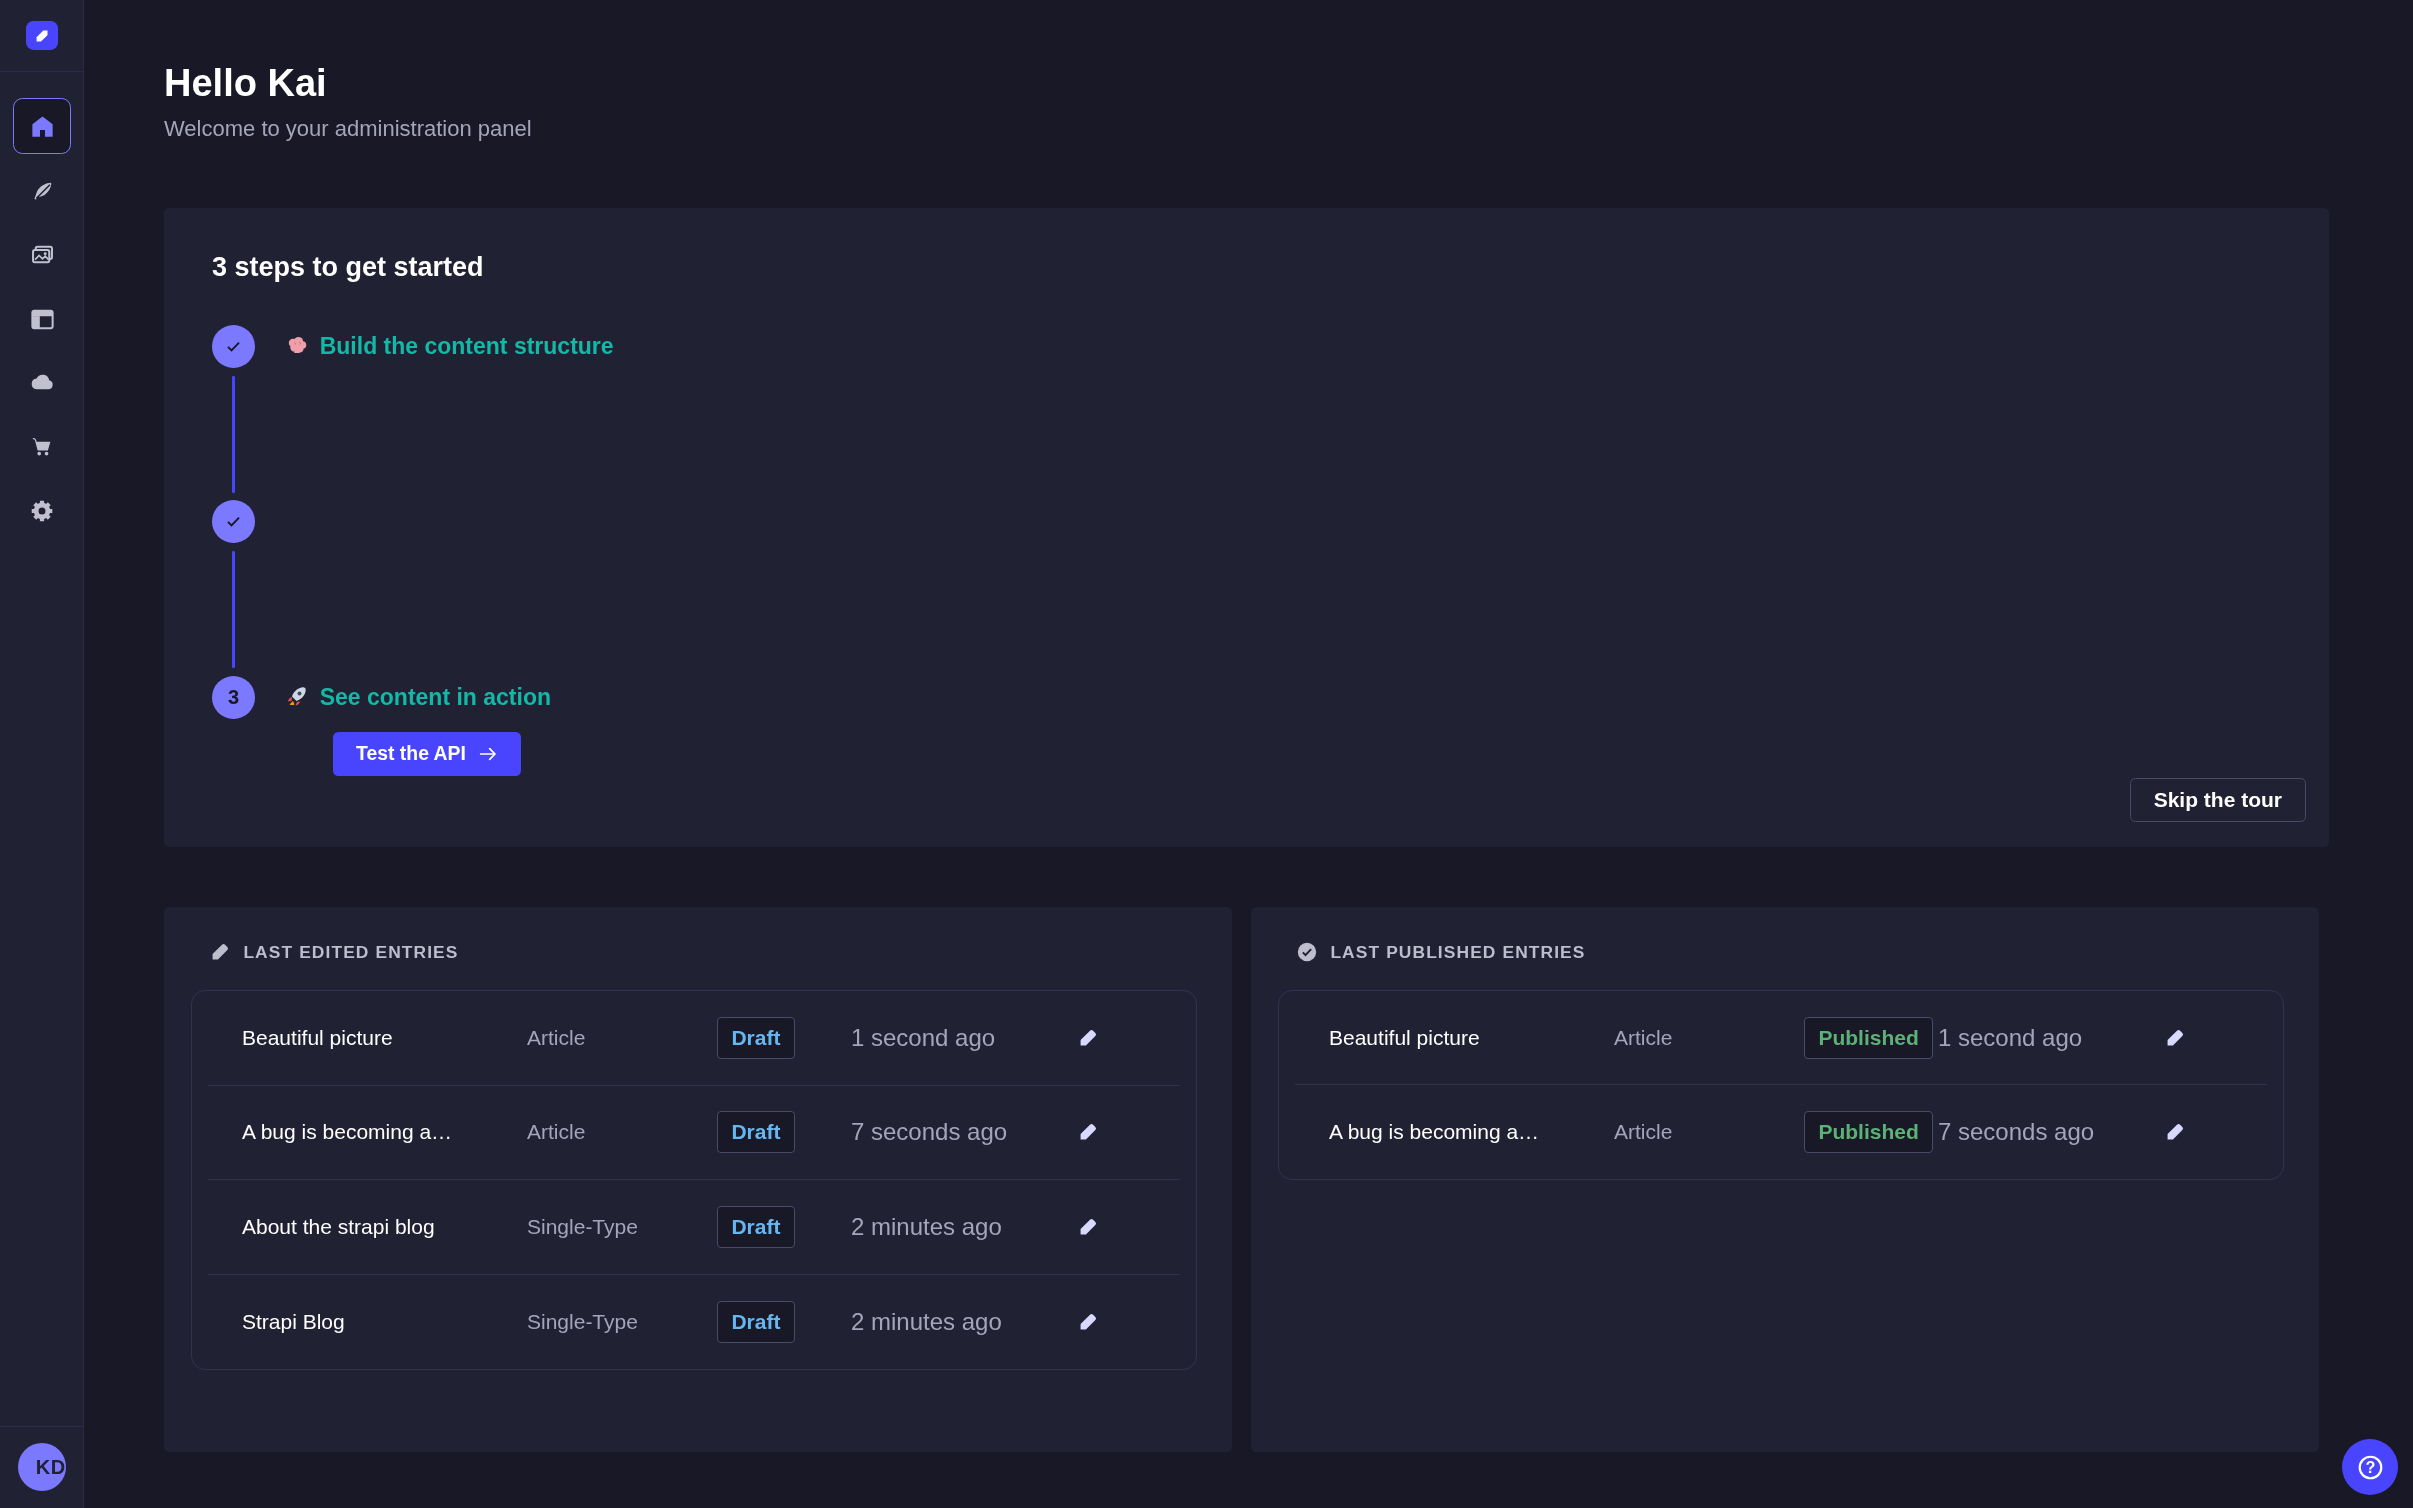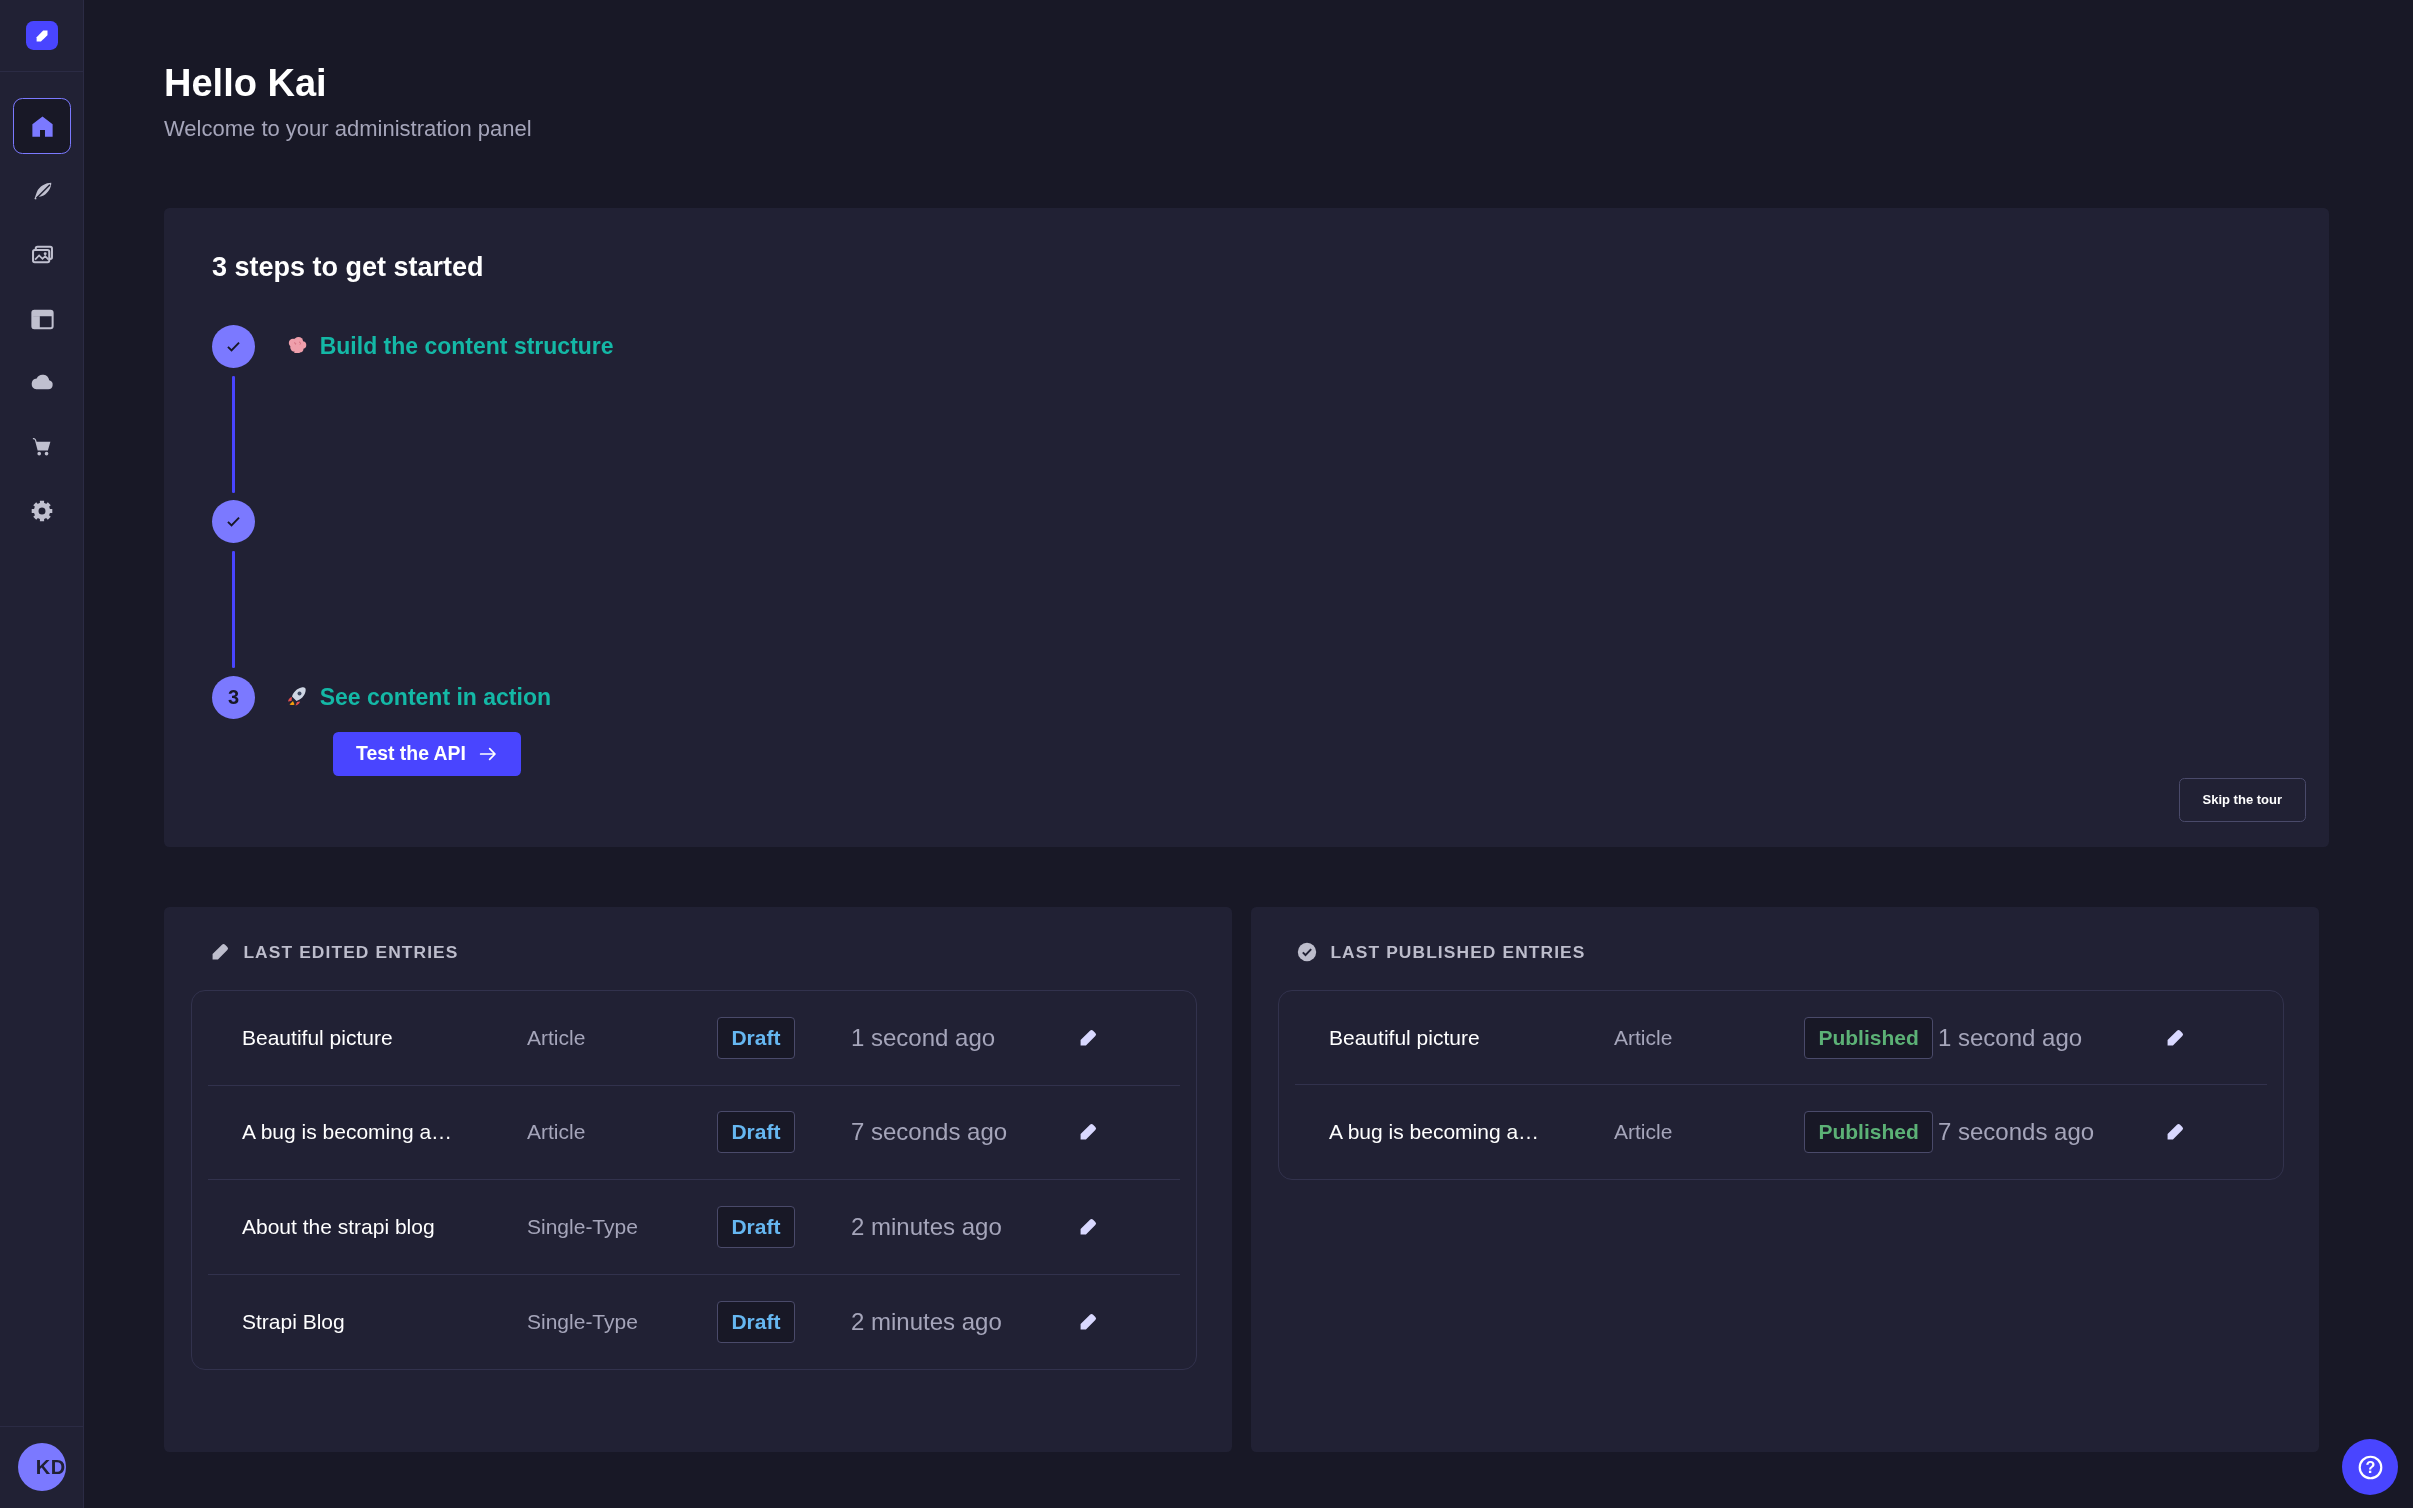--- a/index.html
+++ b/index.html
@@ -69,21 +69,21 @@
   }
   .cta-btn {
     position:absolute; left:121px; top:524px; width:188px; height:44px;
     background:#4945ff; border:none; border-radius:5.4px; cursor:pointer;
     color:#fff; font-size:19.4px; font-weight:700; font-family:"Liberation Sans",sans-serif;
     display:flex; align-items:center; justify-content:center; gap:12px;margin-left:48px;
   }
   .skip-btn {
     position:absolute; right:23px; bottom:25px; height:44px; padding:0 23px;
     background:transparent; border:0.7px solid #4a4a6a; border-radius:5.4px; cursor:pointer;
-    color:#ffffff; font-size:13px; font-weight:600; font-family:"Liberation Sans",sans-serif;
+    color:#ffffff; font-size:21px; font-weight:600; font-family:"Liberation Sans",sans-serif;
   }
   
   .cards-row { display:flex; gap:19px; margin-top:60px; }
   .entries-card { position:relative; width:1068px; height:545px; background:#212134; border-radius:5.4px; }
   .card-header {
     position:absolute; left:46px; top:35px; display:flex; align-items:center; gap:13.4px;
     color:#bdbdcc;
   }
   .card-header span { font-size:17.4px; font-weight:700; letter-spacing:1.1px; }
   .list {

